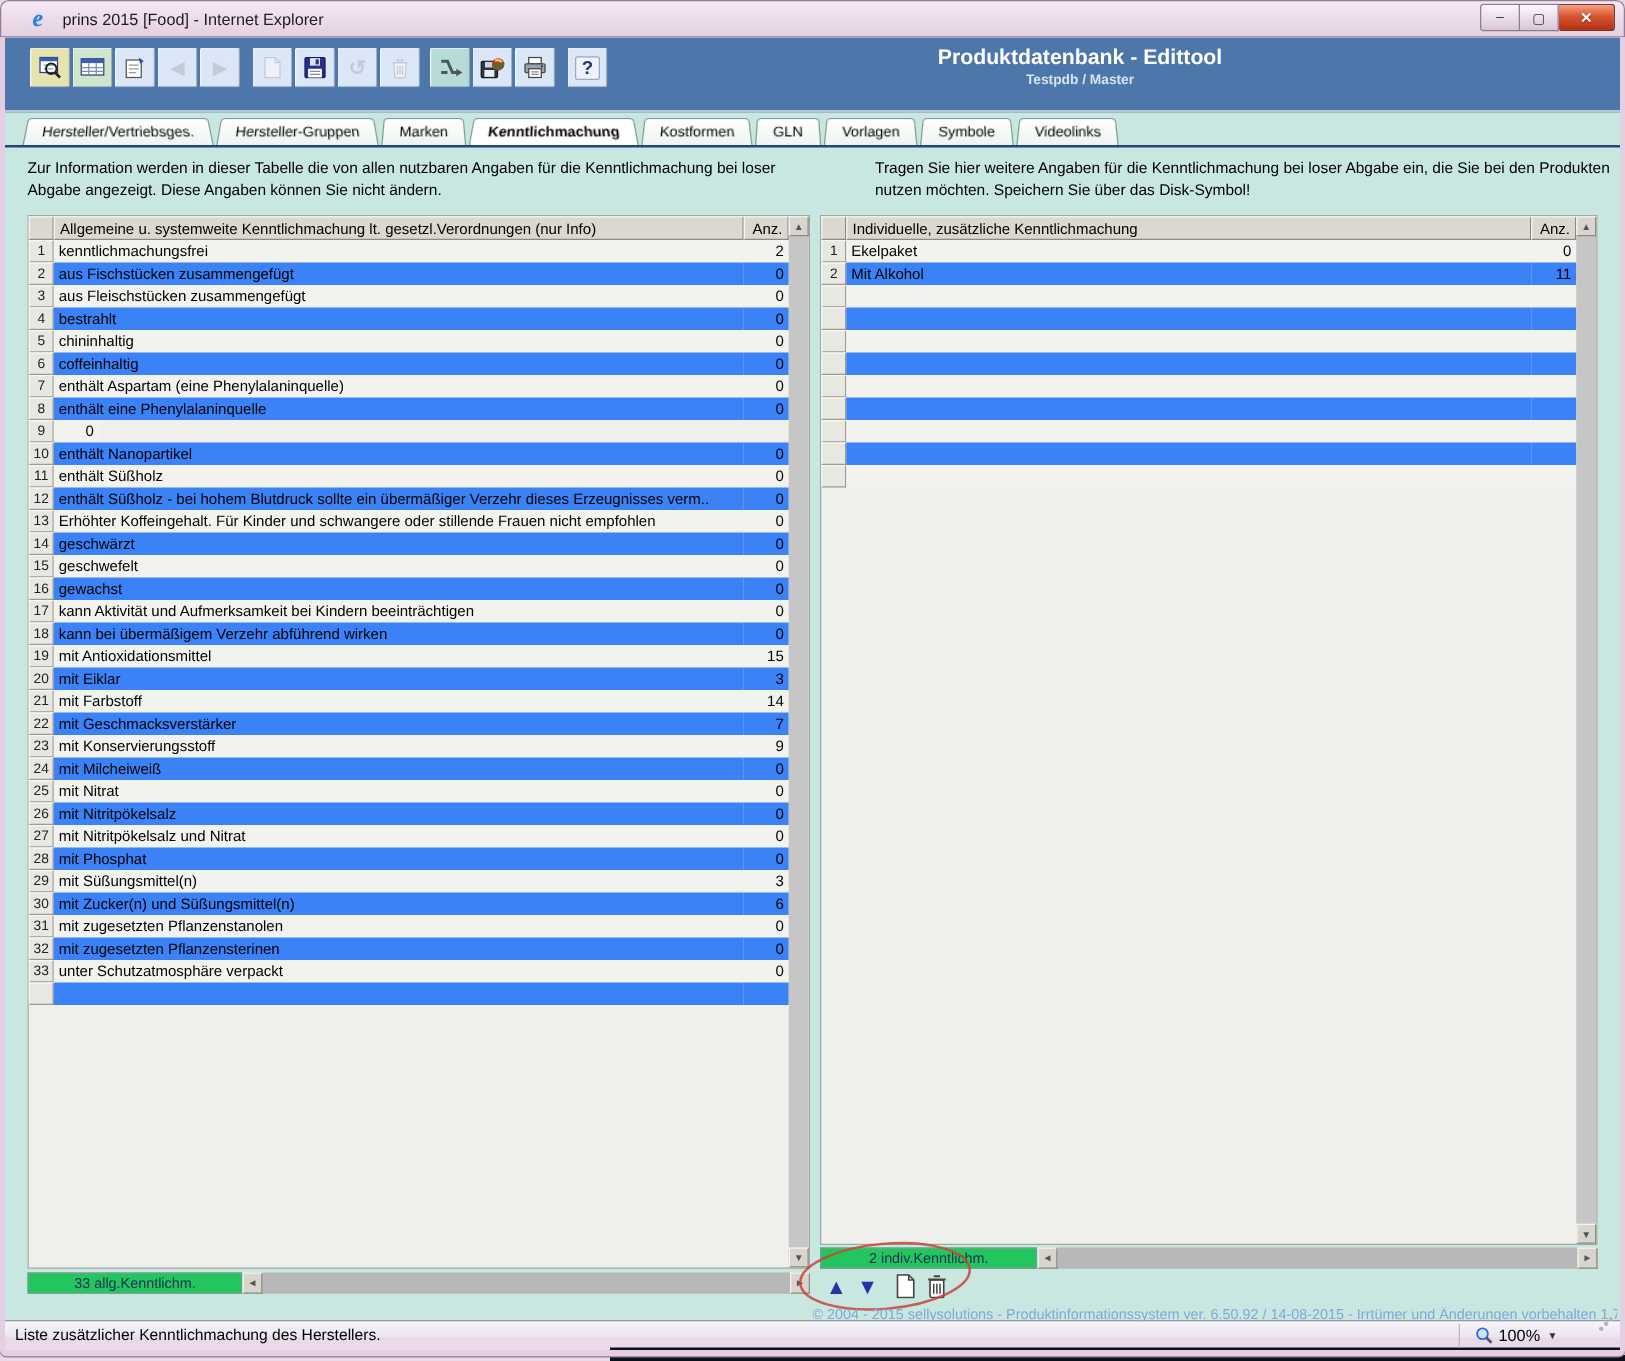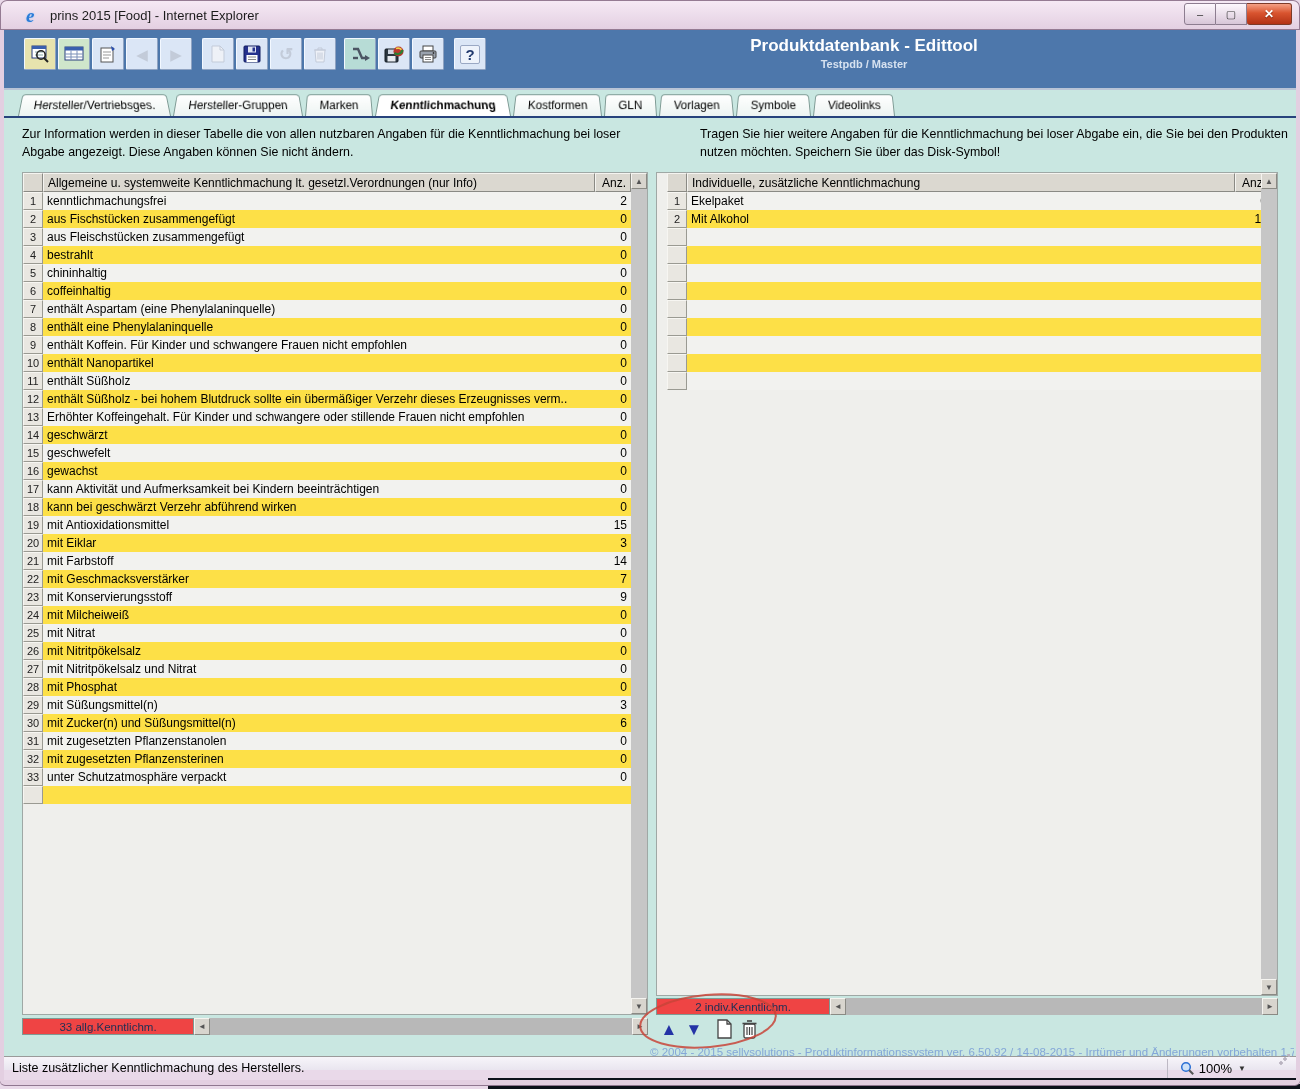--- a/index.html
+++ b/index.html
@@ -48,47 +48,47 @@
        border:1px solid #7e9a94;border-bottom:none;border-radius:4px 4px 0 0;
        transform:perspective(9px) rotateX(1.4deg);transform-origin:bottom;white-space:nowrap;}
   .tab.active{font-weight:bold;background:#fff;position:relative;z-index:2;}
   .tab-underline{position:absolute;left:0;top:28px;width:1292px;height:2px;background:#27437c;}
   .info{position:absolute;top:38px;width:612px;font-size:12.4px;line-height:1.45;}
   .info.left{left:18px;} .info.right{left:652px;width:600px;margin-left:44px;}
 
   
   .tablebox{position:absolute;background:#efefec;border:1px solid #9fa8a5;box-sizing:border-box;}
   .tablebox.left{left:18px;top:84px;width:626px;height:843px;}
-  .tablebox.right{left:652px;top:84px;width:622px;height:824px;padding-left:10px;}
+  .tablebox.right{left:652px;top:84px;width:622px;height:824px;}
   .thead,.trow{display:flex;}
   .thead{height:19px;}
   .trow{height:18px;}
   .hc{background:#dbd8d0;border:1px solid;border-color:#f5f4f0 #8a8a84 #8a8a84 #f5f4f0;box-sizing:border-box;
       font-size:12px;display:flex;align-items:center;}
   .hc.num{width:20px;}
   .hc.label{padding-left:4px;}
   .tablebox.left .hc.label{width:552px;} .tablebox.right .hc.label{width:548px;}
   .hc.count{width:36px;justify-content:flex-end;padding-right:4px;box-sizing:border-box;}
   .tnum{width:20px;background:#e9e7e1;border:1px solid;border-color:#f7f6f2 #9a9a92 #9a9a92 #f7f6f2;box-sizing:border-box;
         font-size:11px;display:flex;align-items:center;justify-content:center;color:#222;}
   .tlabel{font-size:12px;display:flex;align-items:center;padding-left:4px;box-sizing:border-box;white-space:nowrap;overflow:hidden;}
   .tablebox.left .tlabel{width:552px;} .tablebox.right .tlabel{width:548px;}
   .tcount{width:36px;font-size:12px;display:flex;align-items:center;justify-content:flex-end;padding-right:4px;box-sizing:border-box;}
   .trow.odd .tlabel,.trow.odd .tcount{background:#f2f2ef;}
-  .trow.even .tlabel,.trow.even .tcount{background:#fde047;}
+  .trow.even .tlabel,.trow.even .tcount{background:#3b82f6;}
 
   
   .vscroll{position:absolute;top:0;right:0;width:16px;bottom:0;background:#c6c6c6;}
   .sbtn{position:absolute;left:0;width:16px;height:16px;background:#d8d5ce;border:1px solid;border-color:#f5f4f0 #8a8a84 #8a8a84 #f5f4f0;
         box-sizing:border-box;font-size:8px;color:#555;display:flex;align-items:center;justify-content:center;}
   .sbtn.up{top:0;} .sbtn.down{bottom:0;}
   .hscrollrow{position:absolute;height:17px;display:flex;}
   .hscrollrow.left{left:18px;top:930px;width:626px;}
   .hscrollrow.right{left:652px;top:910px;width:622px;}
-  .chip{background:#ef4444;border:1px solid #7e9a94;box-sizing:border-box;font-size:11.5px;color:#1d2f55;
+  .chip{background:#22c55e;border:1px solid #7e9a94;box-sizing:border-box;font-size:11.5px;color:#1d2f55;
         display:flex;align-items:center;justify-content:center;}
   .hscrollrow.left .chip{width:172px;} .hscrollrow.right .chip{width:174px;}
   .hsb{flex:1;background:#b8b8b8;position:relative;}
   .hsb .sbtn{top:0;height:17px;}
   .hsb .sbtn.lft{left:0;} .hsb .sbtn.rgt{left:auto;right:0;}
 
   
   .actions{position:absolute;left:654px;top:930px;display:flex;align-items:center;}
   .act{width:22px;height:22px;margin-right:3px;display:flex;align-items:center;justify-content:center;background:transparent;border:none;}
   .tri{font-size:17px;color:#2433a6;line-height:1;}
@@ -301,21 +301,20 @@
             <div class="tlabel">enthält Aspartam (eine Phenylalaninquelle)</div>
             <div class="tcount">0</div>
           </div>
           <div class="trow even">
             <div class="tnum">8</div>
             <div class="tlabel">enthält eine Phenylalaninquelle</div>
             <div class="tcount">0</div>
           </div>
           <div class="trow odd">
             <div class="tnum">9</div>
-            <div class="tlabel">enthält Koffein. Für Kinder und schwangere Frauen nicht empfohlen</div>
             <div class="tcount">0</div>
           </div>
           <div class="trow even">
             <div class="tnum">10</div>
             <div class="tlabel">enthält Nanopartikel</div>
             <div class="tcount">0</div>
           </div>
           <div class="trow odd">
             <div class="tnum">11</div>
             <div class="tlabel">enthält Süßholz</div>
@@ -346,21 +345,21 @@
             <div class="tlabel">gewachst</div>
             <div class="tcount">0</div>
           </div>
           <div class="trow odd">
             <div class="tnum">17</div>
             <div class="tlabel">kann Aktivität und Aufmerksamkeit bei Kindern beeinträchtigen</div>
             <div class="tcount">0</div>
           </div>
           <div class="trow even">
             <div class="tnum">18</div>
-            <div class="tlabel">kann bei geschwärzt Verzehr abführend wirken</div>
+            <div class="tlabel">kann bei übermäßigem Verzehr abführend wirken</div>
             <div class="tcount">0</div>
           </div>
           <div class="trow odd">
             <div class="tnum">19</div>
             <div class="tlabel">mit Antioxidationsmittel</div>
             <div class="tcount">15</div>
           </div>
           <div class="trow even">
             <div class="tnum">20</div>
             <div class="tlabel">mit Eiklar</div>

